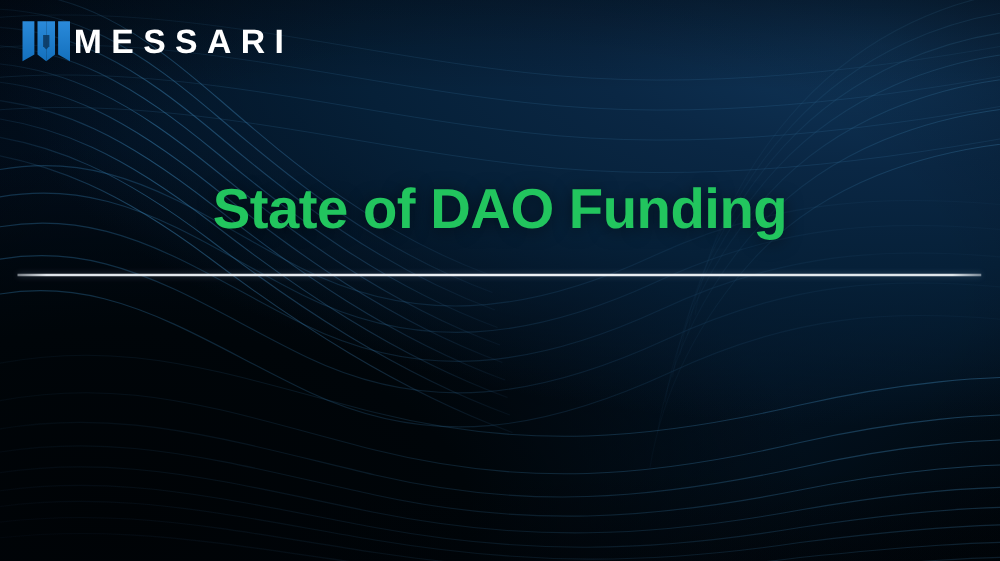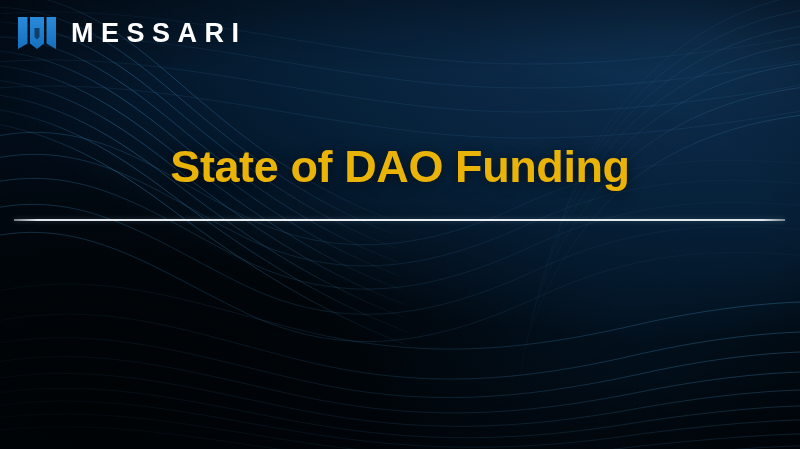--- a/index.html
+++ b/index.html
@@ -35,37 +35,37 @@
     position:absolute; inset:0;
     background:
       radial-gradient(120% 115% at 50% 52%, rgba(0,0,0,0) 38%, rgba(0,3,7,0.45) 78%, rgba(0,2,5,0.82) 100%),
       linear-gradient(to bottom, rgba(0,4,9,0.30) 0%, rgba(0,0,0,0) 16%, rgba(0,0,0,0) 84%, rgba(0,3,7,0.42) 100%);
     pointer-events:none;
   }
 
   
   #logo-lockup {
     position:absolute; left:17px; top:16px;
-    display:flex; align-items:center; gap:14px;
+    display:flex; align-items:center; gap:2px;
   }
   #logo-mark { width:40px; height:34px; display:block; }
   #logo-wordmark {
     color:#ffffff;
     font-size:27px;
     font-weight:bold;
     letter-spacing:7.5px;
     line-height:1;
     white-space:nowrap;
   }
 
   
   #title {
     position:absolute; left:0; right:0; top:143px;
     text-align:center;
-    color:#eab308;
+    color:#22c55e;
     font-size:45px;
     font-weight:bold;
     letter-spacing:-0.4px;
     line-height:1.05;
     white-space:nowrap;
     text-shadow:0 2px 14px rgba(0,0,0,0.55);
   }
 
   
   #divider {

